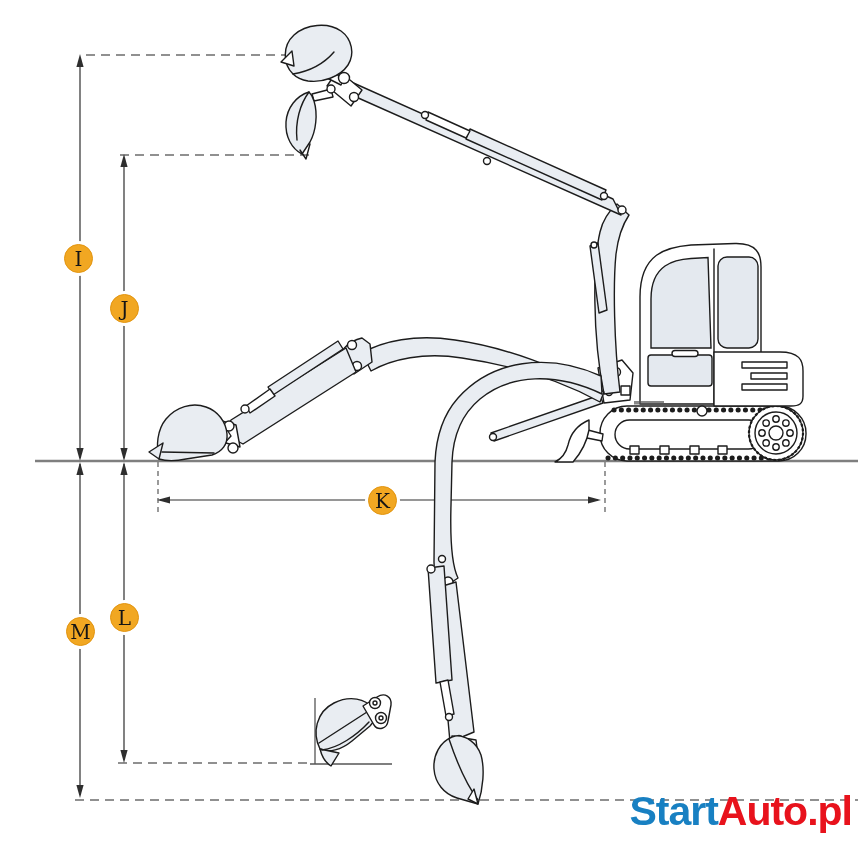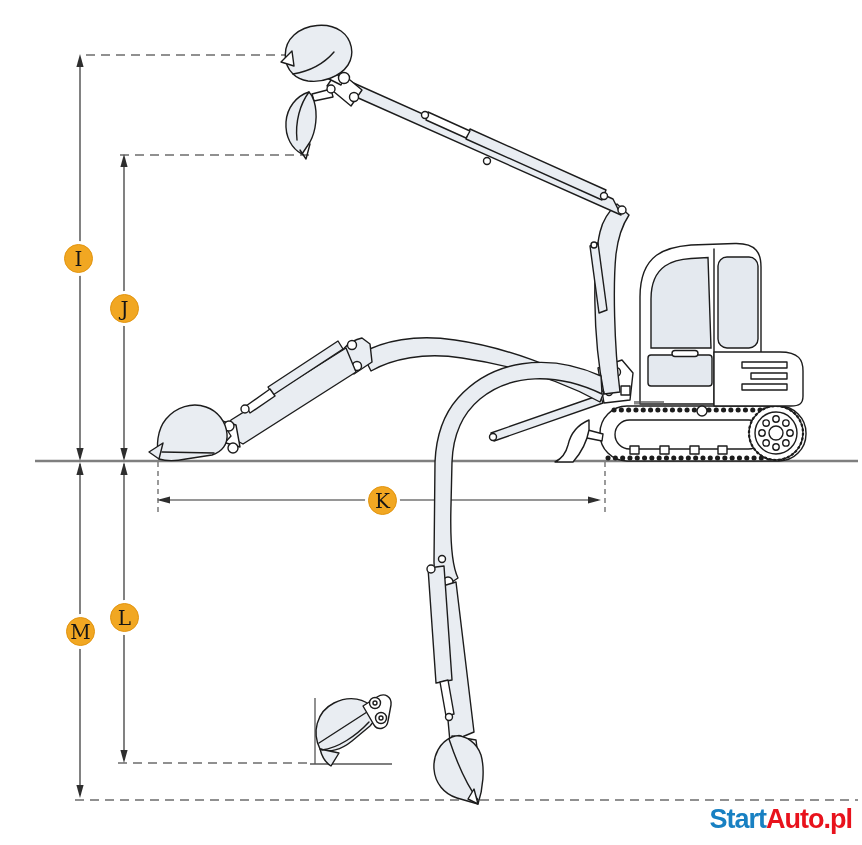--- a/index.html
+++ b/index.html
@@ -39,21 +39,21 @@
     background:var(--label-circle);border:1px solid var(--label-circle-border);
     box-shadow:0 0 0 3px #ffffff;
     display:flex;align-items:center;justify-content:center;
     font-family:"DejaVu Serif","Liberation Serif",serif;
     font-size:20px;color:#151515;line-height:1;
   }
   
   .logo{
     position:absolute;right:10px;bottom:10px;
     font-family:"Liberation Sans",sans-serif;
-    font-weight:700;font-size:27px;letter-spacing:-1px;white-space:nowrap;
+    font-weight:700;font-size:41px;letter-spacing:-1px;white-space:nowrap;
   }
   .logo .blue{color:var(--logo-blue);}
   .logo .red{color:var(--logo-red);}
 </style>
 </head>
 <body>
 
 <div class="canvas">
 
   <svg width="862" height="845" viewBox="0 0 862 845">

